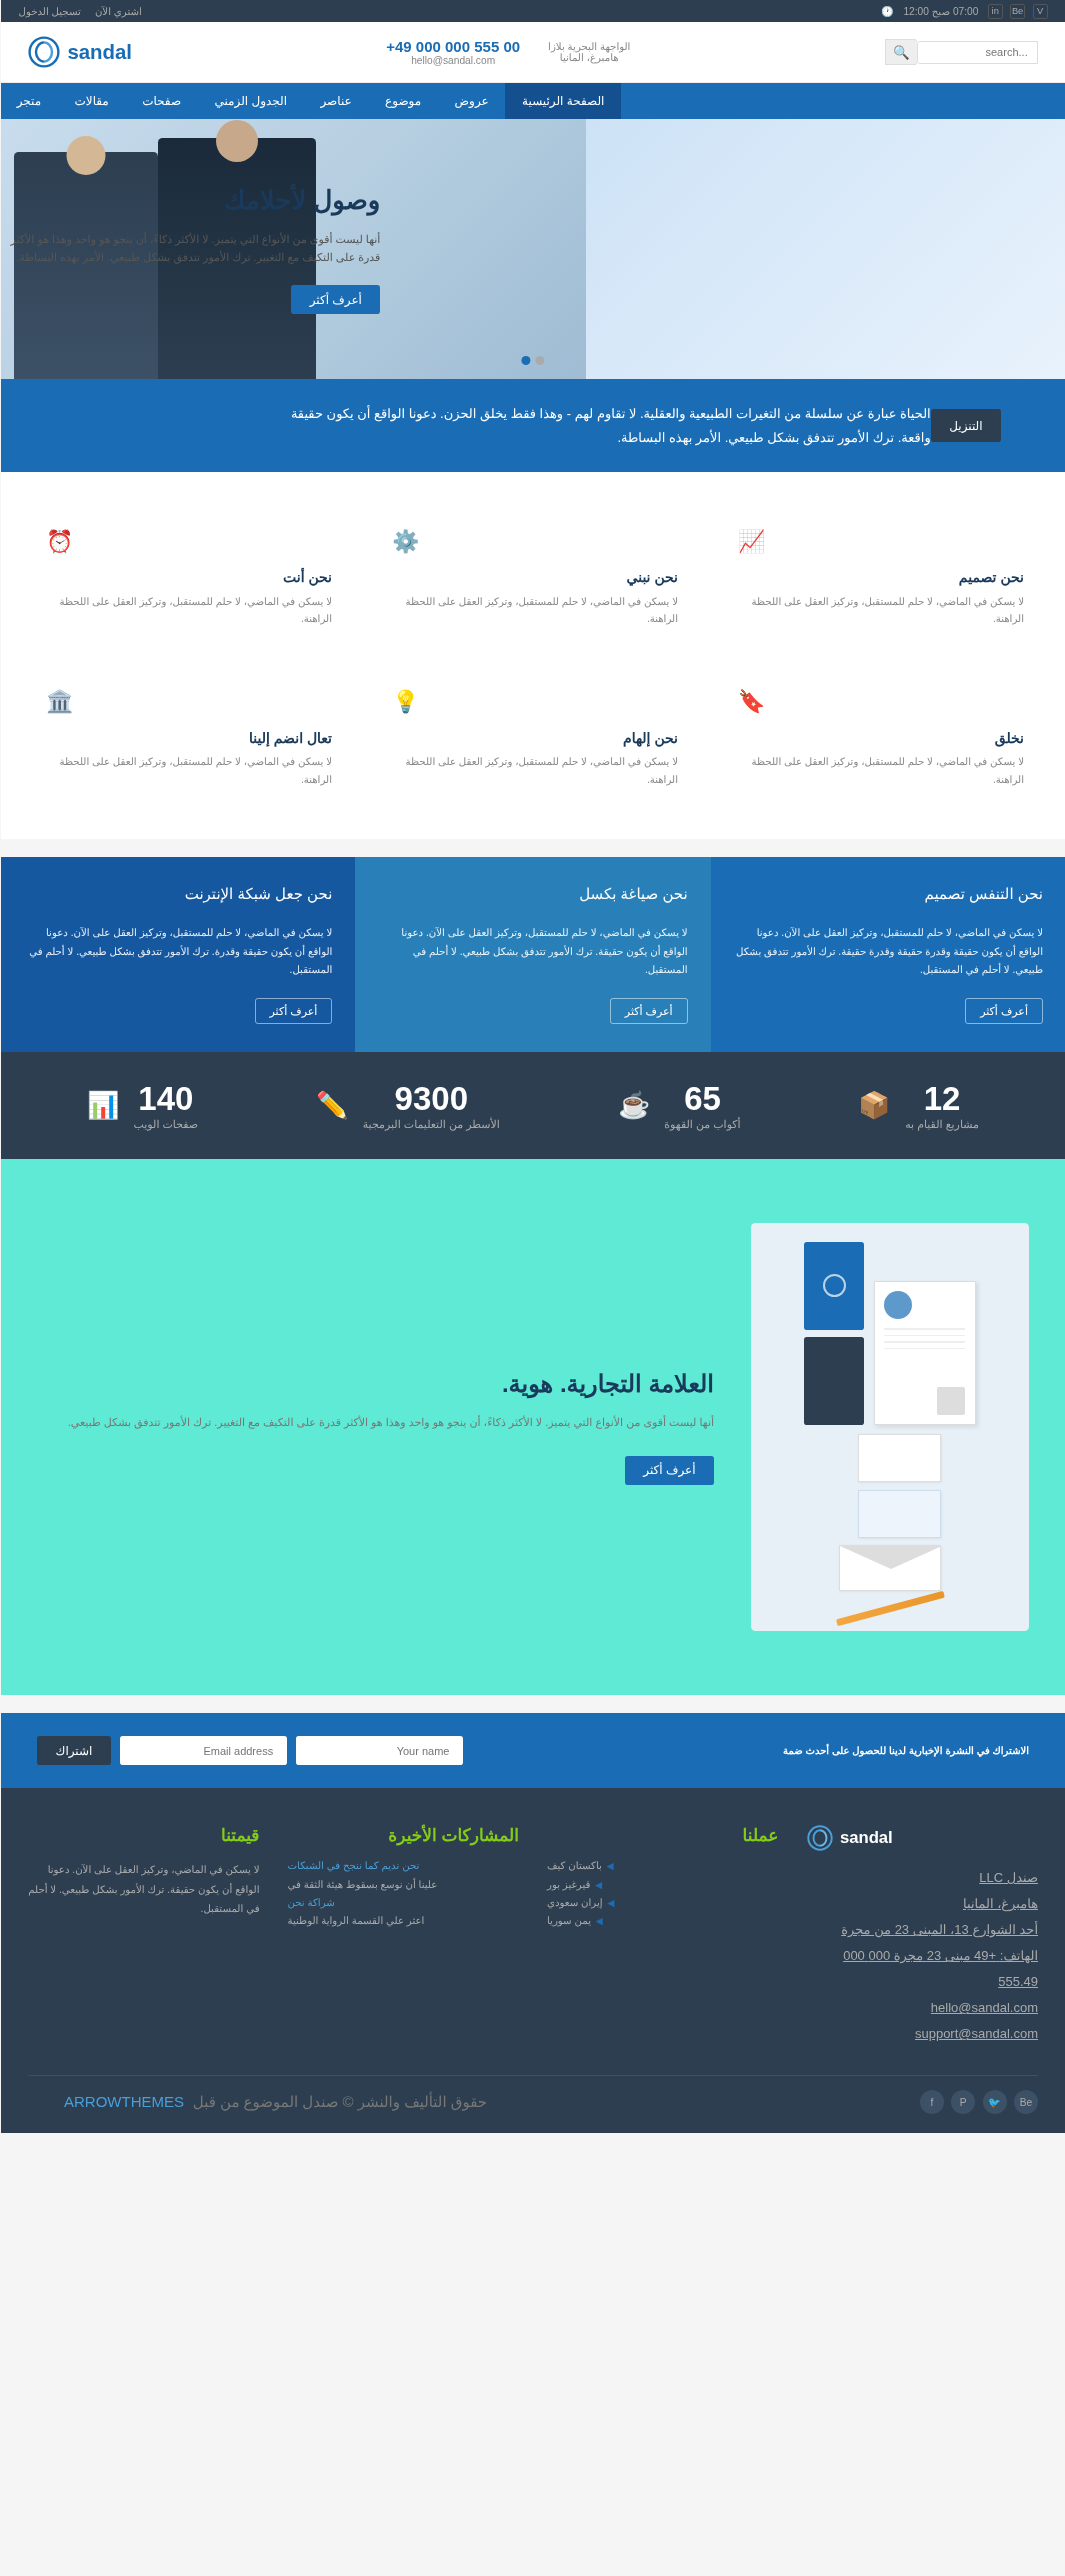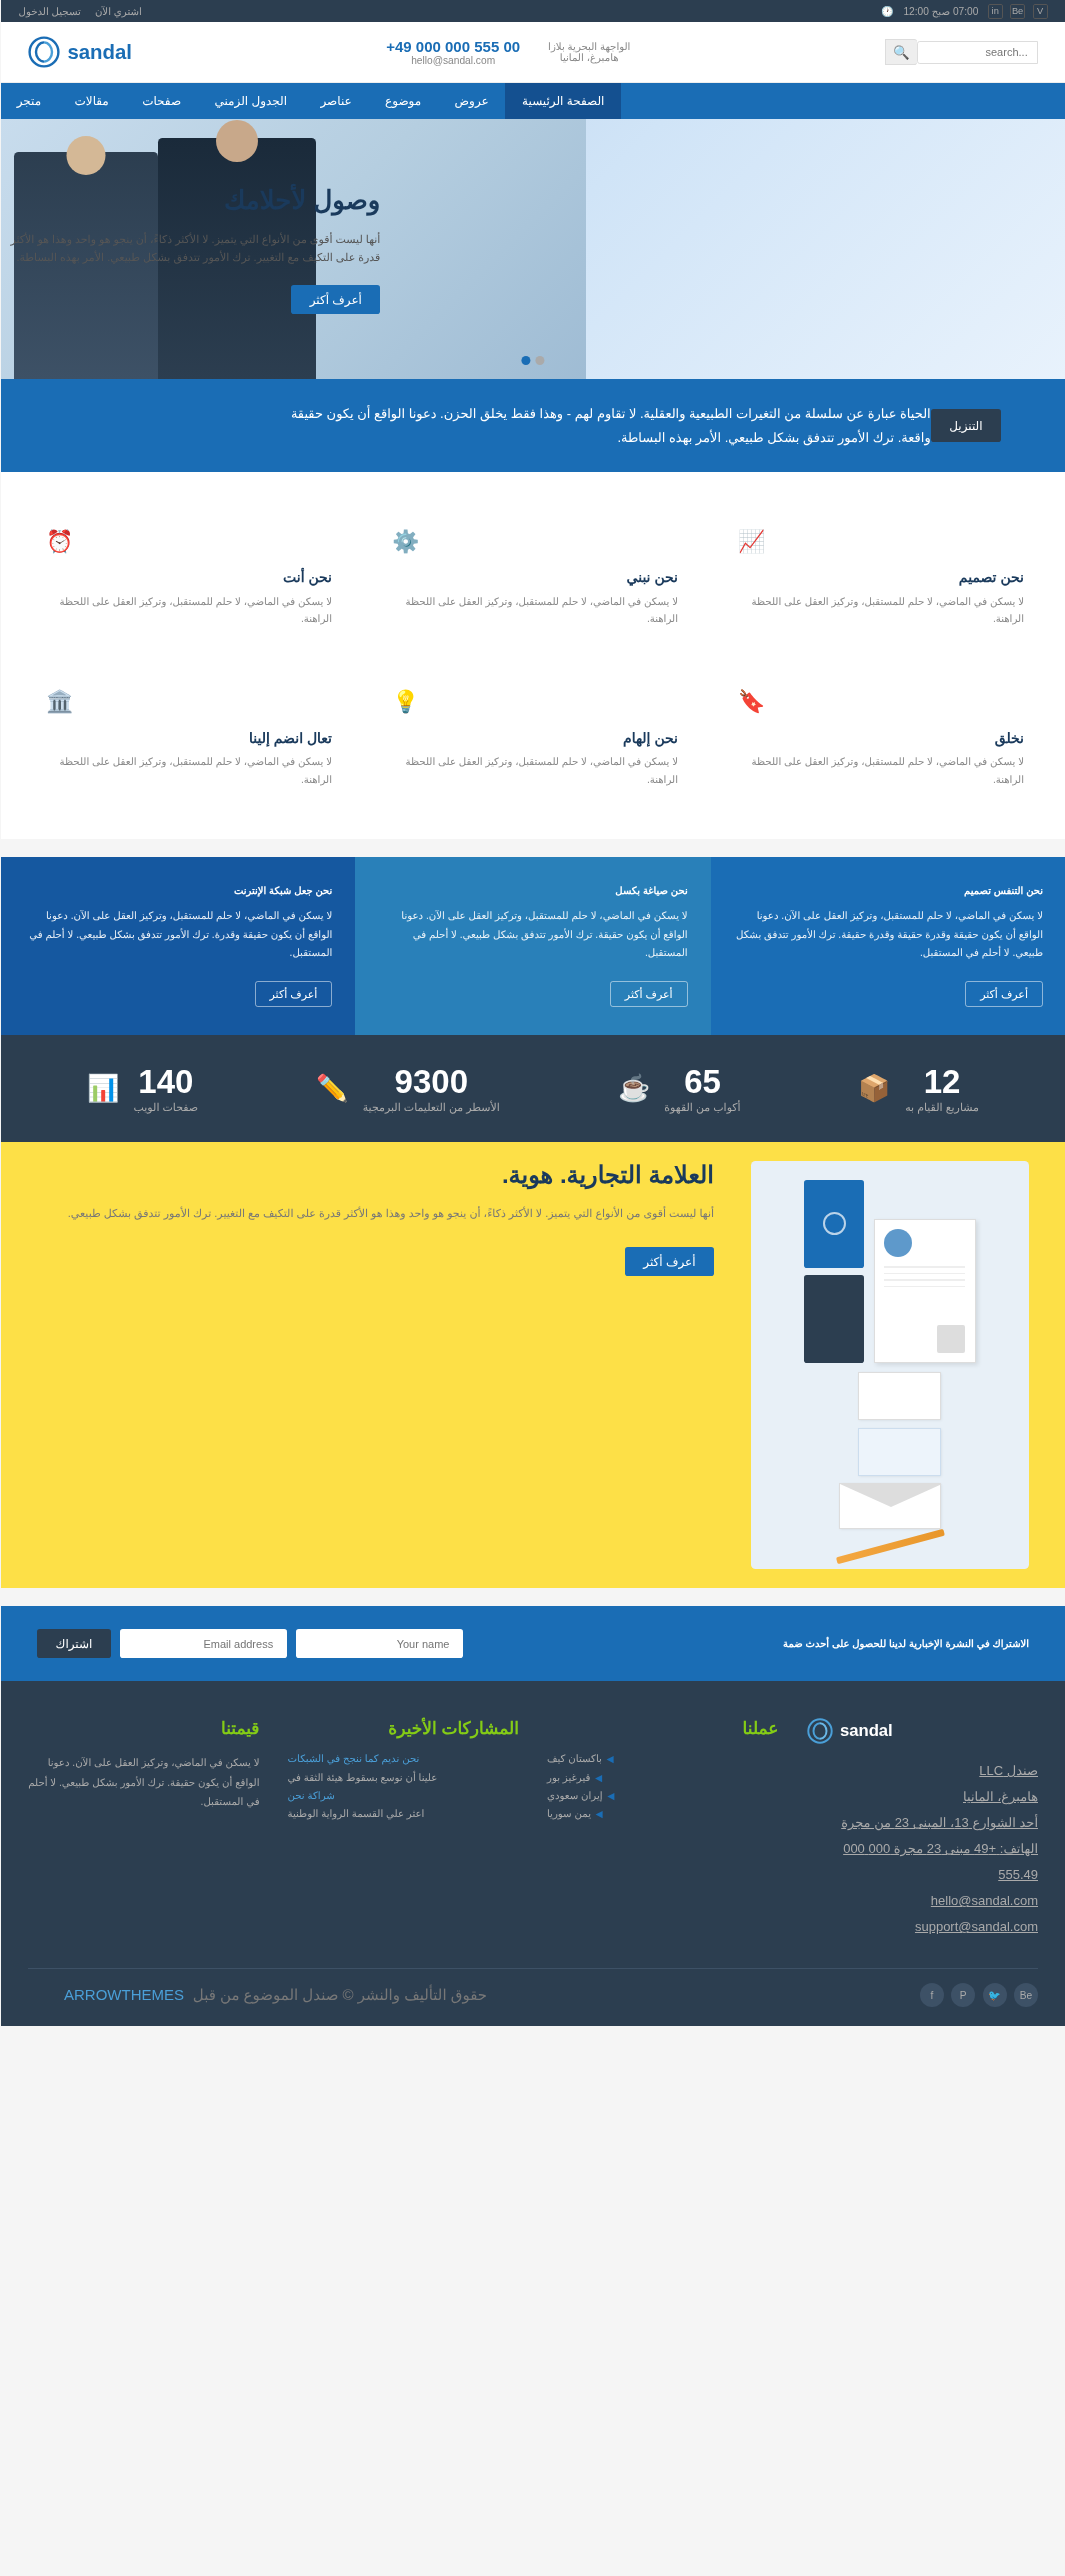--- a/index.html
+++ b/index.html
@@ -59,33 +59,33 @@
     
     
     .section-divider { height: 18.5px; background: #f5f5f5; }
     
     
     .blue-cards { display: grid; grid-template-columns: repeat(3, 1fr); }
     .blue-card { padding: 28px 23px; text-align: right; }
     .blue-card:nth-child(1) { background: #1a6db5; color: #fff; }
     .blue-card:nth-child(2) { background: #2980b9; color: #fff; }
     .blue-card:nth-child(3) { background: #1558a0; color: #fff; }
-    .blue-card-title { font-size: 10px; font-weight: bold; margin-bottom: 11px; }
+    .blue-card-title { font-size: 15px; font-weight: normal; margin-bottom: 21px; }
     .blue-card-text { font-size: 10.2px; line-height: 1.8; opacity: 0.9; margin-bottom: 18.5px; }
     .blue-card-btn { background: transparent; color: #fff; border: 0.9px solid rgba(255,255,255,0.5); padding: 5.6px 14px; cursor: pointer; font-size: 11px; border-radius: 2.8px; }
     
     
     .stats { background: #2c3e50; padding: 28px; display: flex; justify-content: space-around; align-items: center; }
     .stat-item { text-align: center; color: #fff; display: flex; align-items: center; gap: 14px; }
     .stat-number { font-size: 33px; font-weight: bold; color: #fff; }
     .stat-label { font-size: 11px; color: #aaa; }
     .stat-icon { font-size: 26px; color: #4a9fd8; }
     
     
-    .brand-section { background: #fde047; padding: 19px 37px; display: flex; gap: 37px; }
+    .brand-section { background: #5eead4; padding: 64px 37px; display: flex; gap: 37px; align-items: center; }
     .brand-image { width: 278px; flex-shrink: 0; }
     .brand-mockup { background: #e8f0f7; border-radius: 4.6px; padding: 18.5px; display: flex; flex-wrap: wrap; gap: 9.3px; justify-content: center; min-height: 185px; align-items: center; }
     .brand-content { flex: 1; text-align: right; }
     .brand-title { font-size: 24px; font-weight: bold; color: #1a3a5c; margin-bottom: 14px; }
     .brand-text { font-size: 11px; color: #777; line-height: 1.9; margin-bottom: 14px; }
     .brand-btn { background: #1a6db5; color: #fff; padding: 7.4px 18.5px; border: none; cursor: pointer; font-size: 12px; border-radius: 2.8px; margin-top: 9.3px; }
     
     
     .newsletter { background: #1a6db5; padding: 23px 37px; display: flex; justify-content: space-between; align-items: center; }
     .newsletter-title { color: #fff; font-size: 10px; font-weight: bold; }

